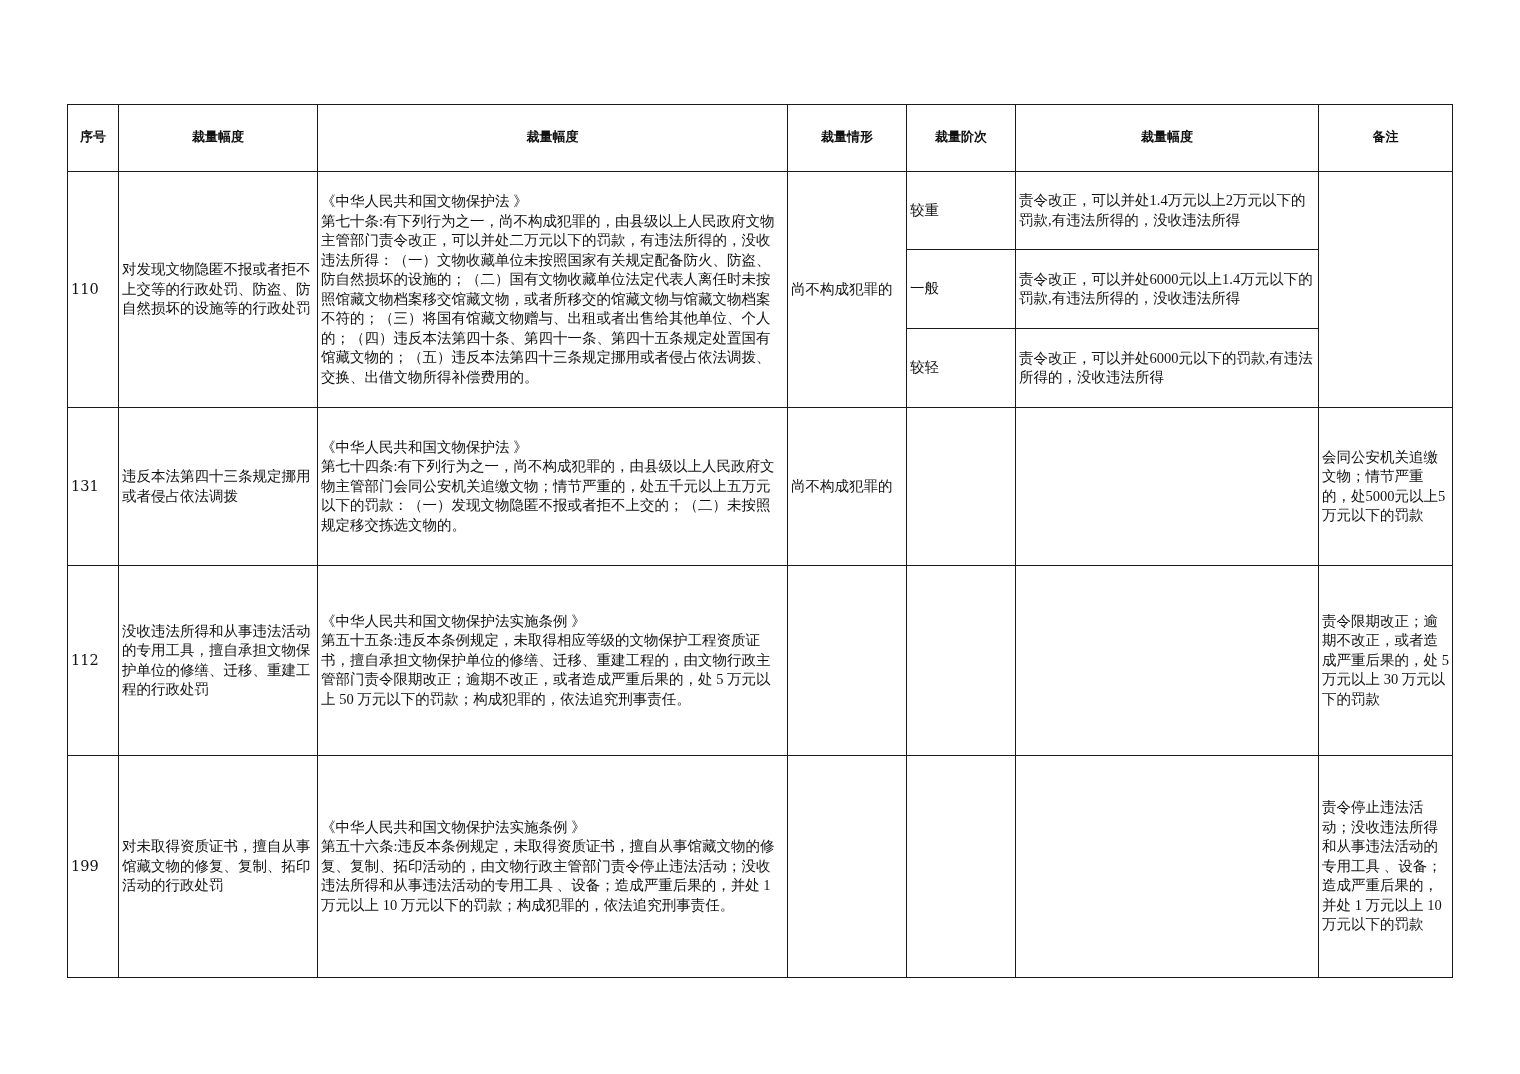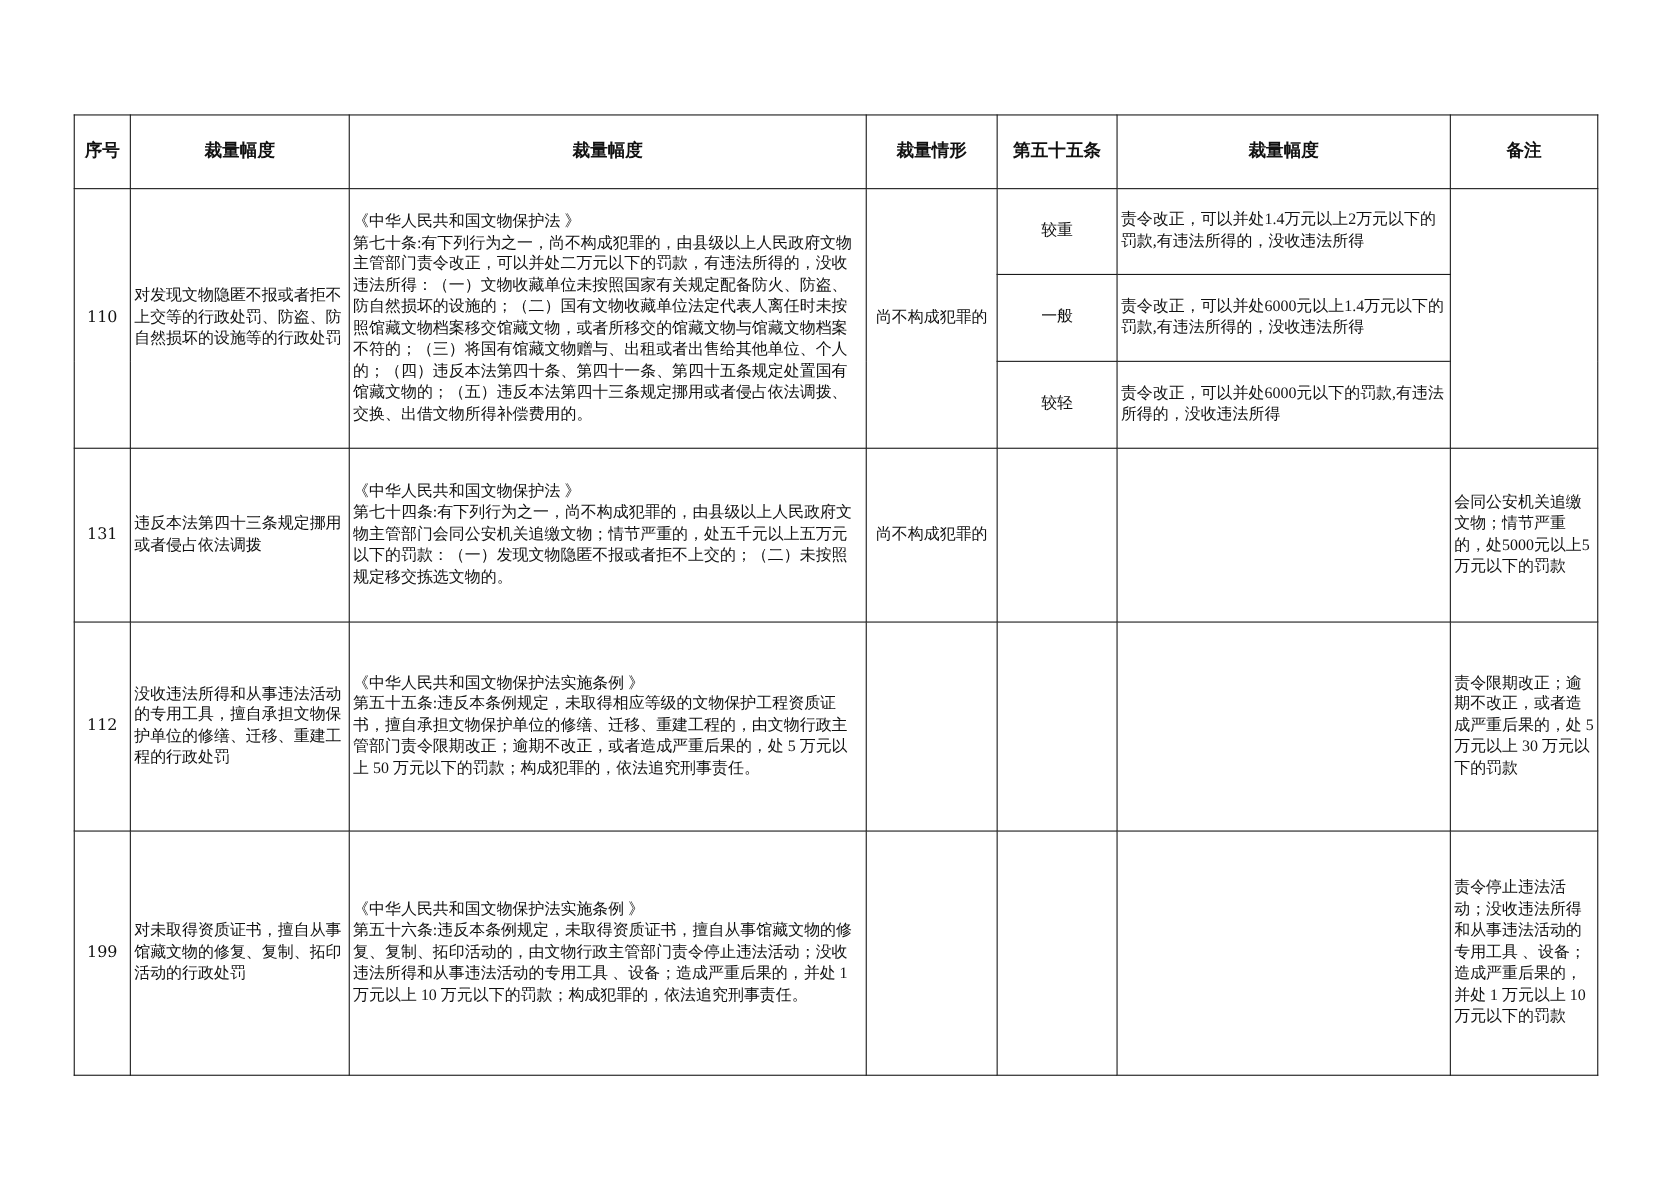--- a/index.html
+++ b/index.html
@@ -2,23 +2,23 @@
 <html><head>
 <meta charset="utf-8">
 <style>
   html, body { margin:0; padding:0; background:#ffffff; }
   body { width:1520px; height:1074px; position:relative; overflow:hidden;
          font-family:"DejaVu Serif","Liberation Serif",serif; color:#111; }
   table { position:absolute; left:67px; top:104px; border-collapse:collapse;
           table-layout:fixed; width:1385px; }
   td, th { border:1.5px solid #1a1a1a; padding:0 3px; font-size:14.5px; line-height:19.5px;
            vertical-align:middle; word-break:break-all; }
-  th { font-family:Liberation Serif, serif; font-weight:bold; font-size:16px;
+  th { font-family:Liberation Mono, monospace; font-weight:bold; font-size:13px;
        text-align:center; height:66px; }
-  .c { text-align:center; }
+  .c { }
   .l { text-align:left;font-family:Liberation Serif, serif; }
   .basis { padding-left:3px; }
 </style>
 </head>
 <body>
 
 <table>
   <colgroup>
     <col style="width:51px">
     <col style="width:199px">
@@ -27,21 +27,21 @@
     <col style="width:109px">
     <col style="width:303px">
     <col style="width:134px">
   </colgroup>
   <thead>
     <tr>
       <th>序号</th>
       <th>裁量幅度</th>
       <th>裁量幅度</th>
       <th>裁量情形</th>
-      <th>第五十五条</th>
+      <th>裁量阶次</th>
       <th>裁量幅度</th>
       <th>备注</th>
     </tr>
   </thead>
   <tbody>
 
     <tr style="height:78px">
       <td rowspan="3" class="c">110</td>
       <td rowspan="3" class="l">对发现文物隐匿不报或者拒不上交等的行政处罚、防盗、防自然损坏的设施等的行政处罚</td>
       <td rowspan="3" class="l basis">

